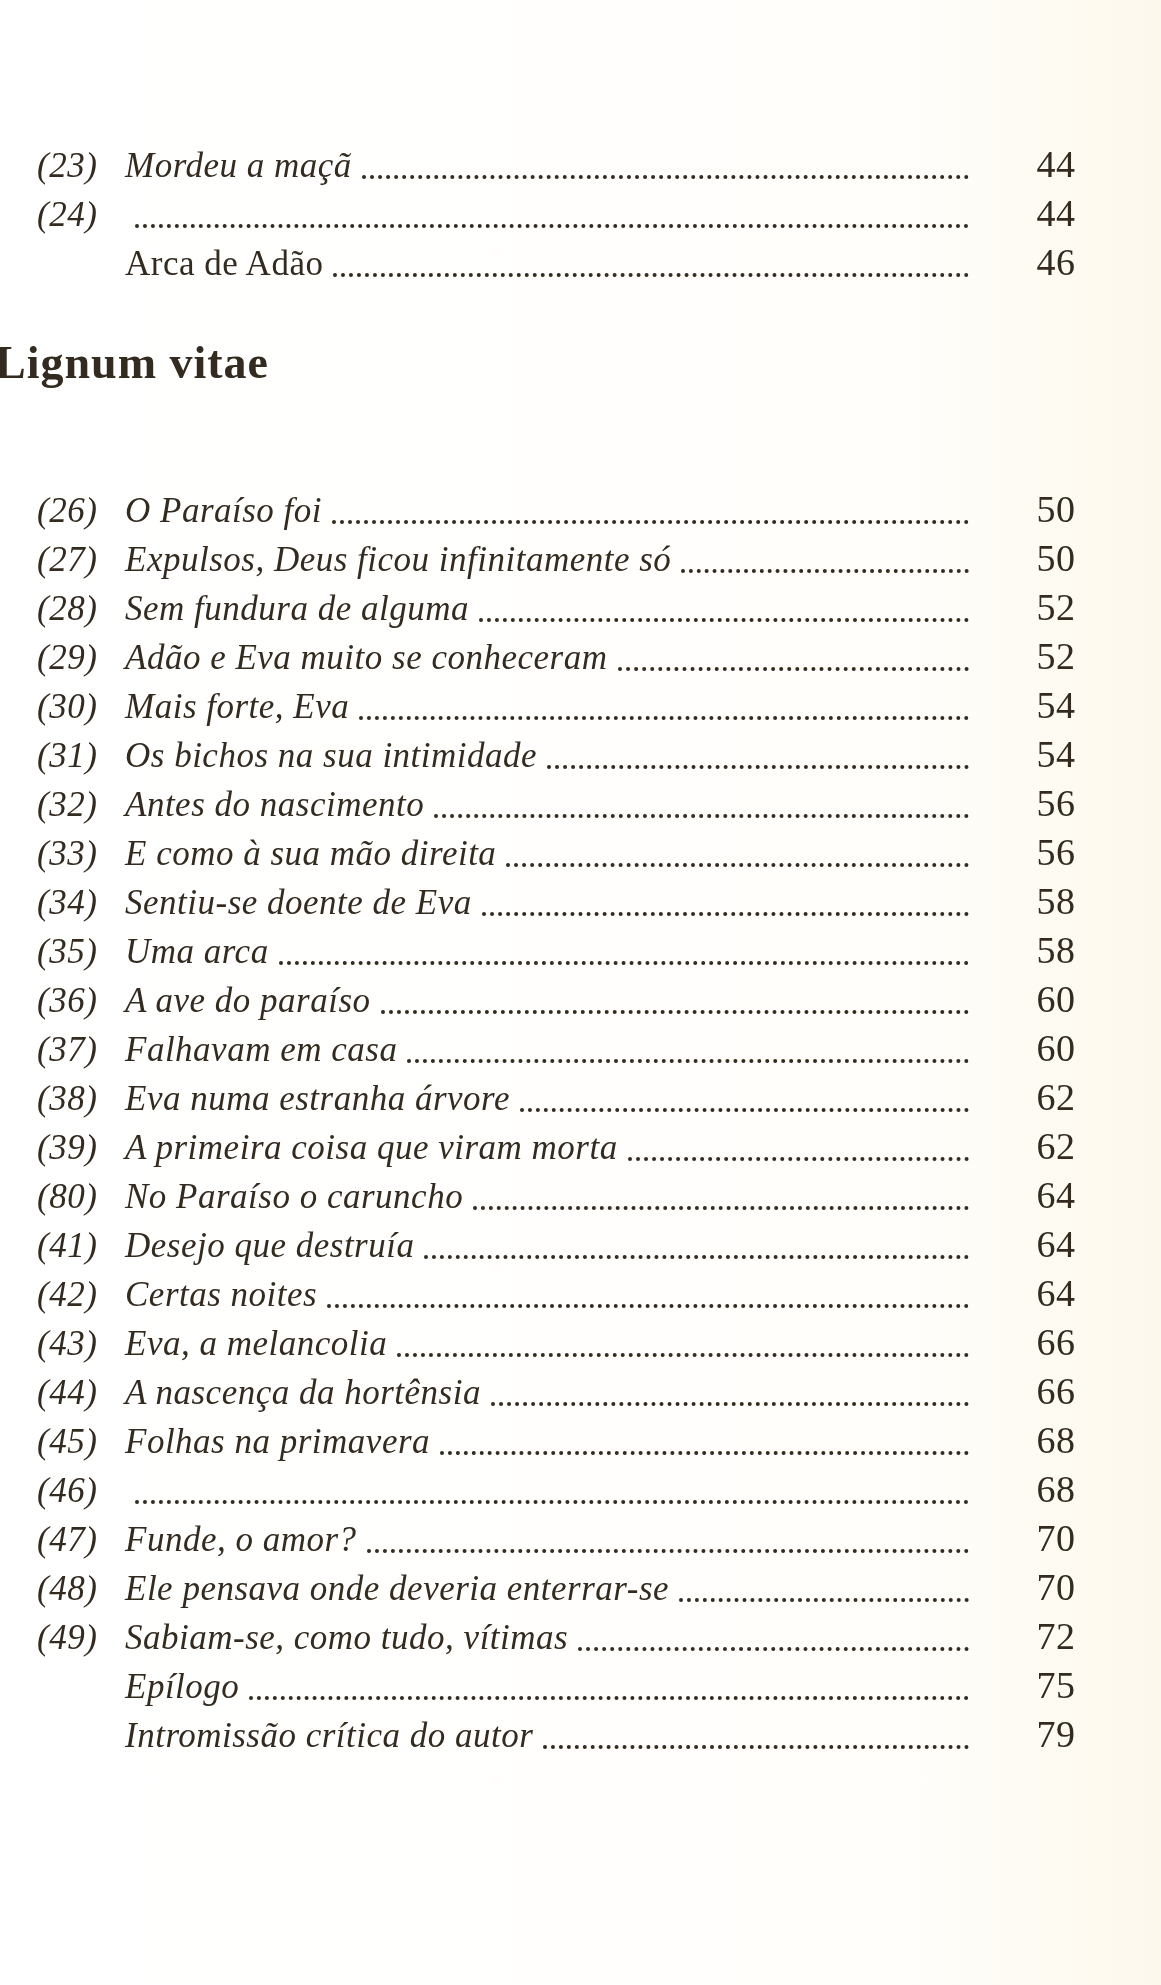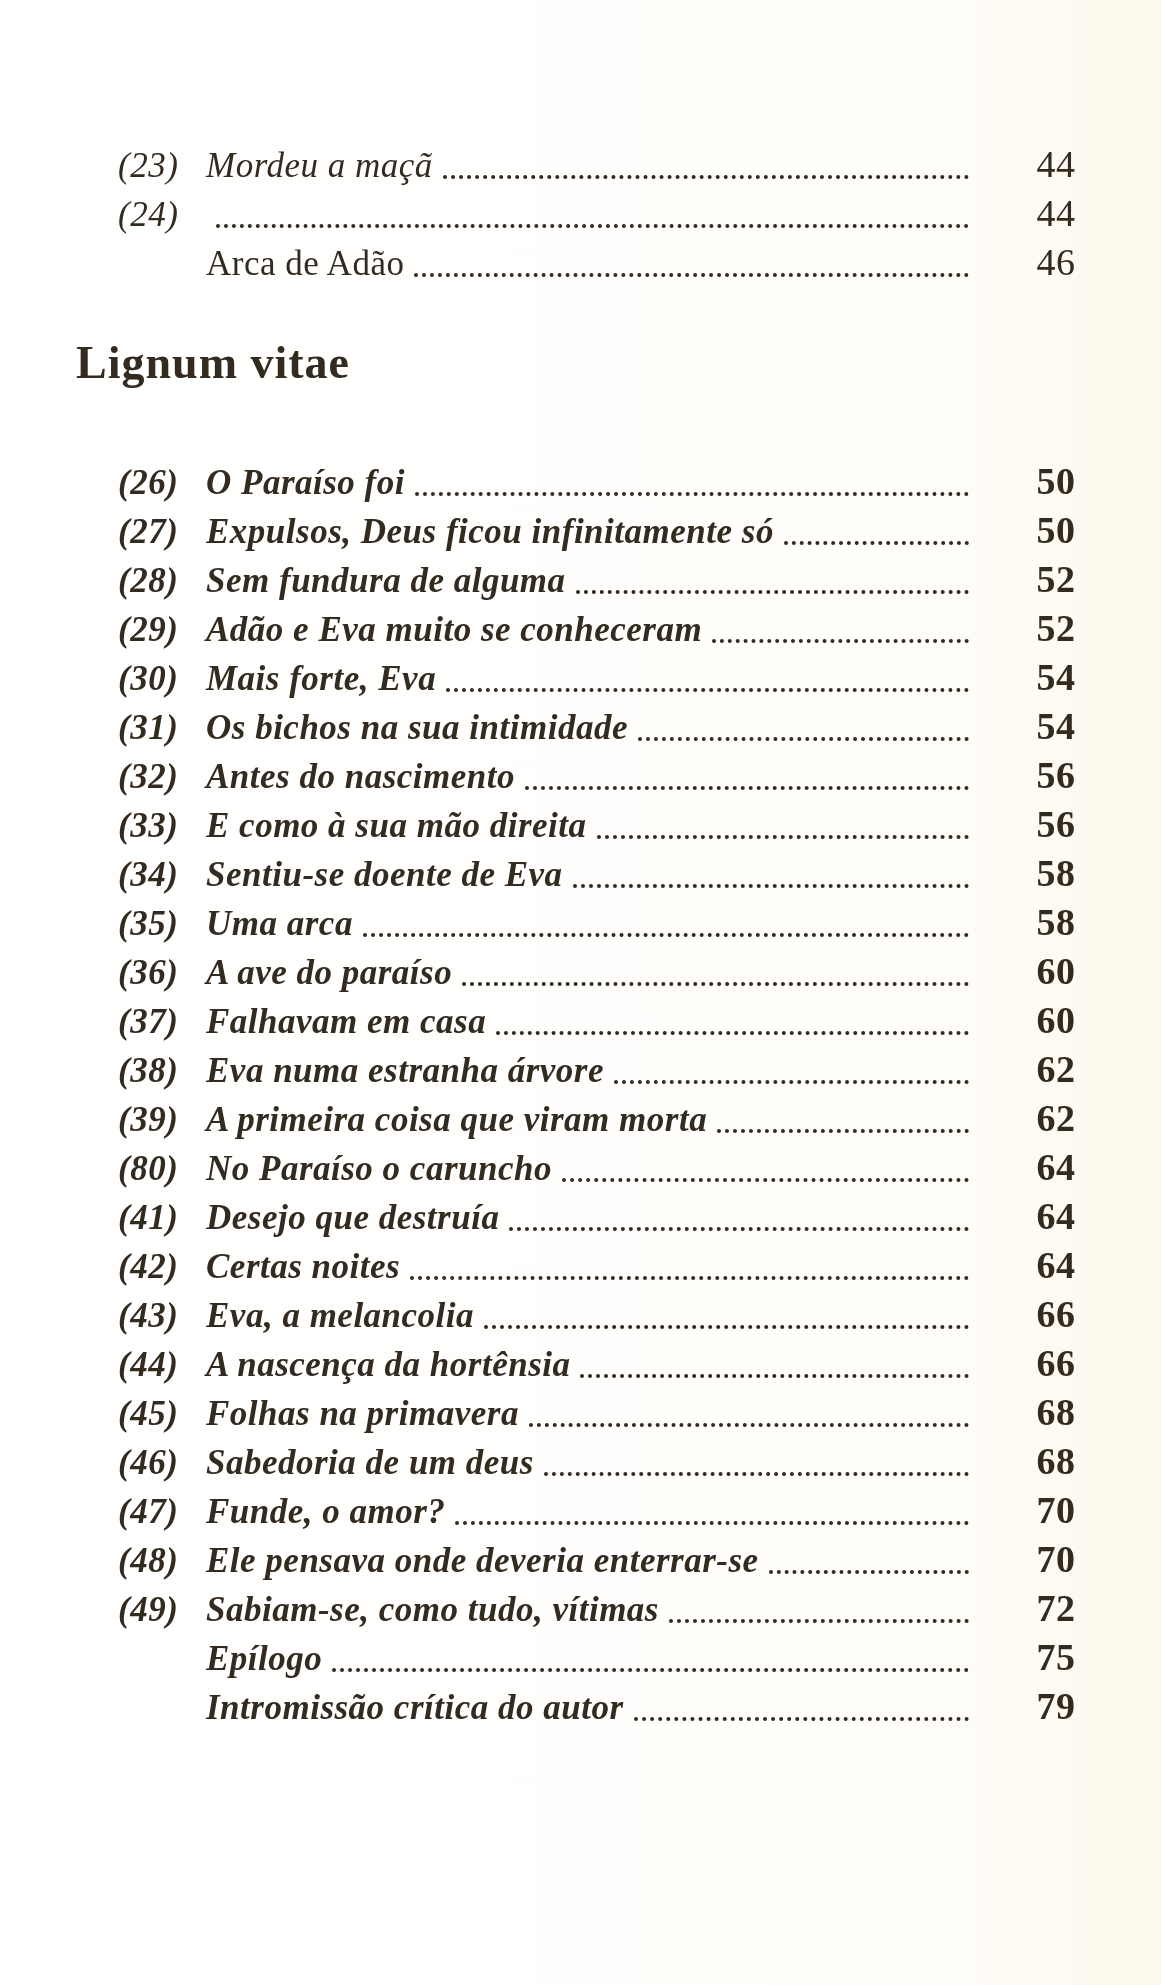--- a/index.html
+++ b/index.html
@@ -14,21 +14,21 @@
     color: var(--ink);
   }
   .page {
     position: relative;
     width: 1161px;
     height: 1985px;
     background: linear-gradient(90deg, #ffffff 0%, #fffefb 78%, #fdf8ec 100%);
     overflow: hidden;
   }
   .content {
-    padding: 142px 76px 0 118px; 
+    padding: 142px 76px 0 37px; 
   }
   .toc-list { width: 100%; }
   .row {
     display: flex;
     align-items: baseline;
     height: 49px;
     font-size: 35px;
     font-style: italic;
     letter-spacing: 0.5px;
     white-space: nowrap;
@@ -58,21 +58,21 @@
   .section-heading {
     text-align: left;
     font-size: 46px;
     font-style: normal;
     letter-spacing: 1px;
     margin-top: 44px;
     line-height: 60px;
     
     transform: translateX(-42px);
   }
-  .main-list { margin-top: 66px; font-weight: bold; }
+  .main-list { margin-top: 94px; }
 </style>
 </head>
 <body>
 
 <div class="page">
   <div class="content">
 
     <div class="toc-list">
         <div class="row">
           <span class="num">(23)</span>
@@ -211,21 +211,20 @@
           <span class="pg">66</span>
         </div>
         <div class="row">
           <span class="num">(45)</span>
           <span class="title">Folhas na primavera</span>
           <span class="dots"></span>
           <span class="pg">68</span>
         </div>
         <div class="row">
           <span class="num">(46)</span>
-          <span class="title">Sabedoria de um deus</span>
           <span class="dots"></span>
           <span class="pg">68</span>
         </div>
         <div class="row">
           <span class="num">(47)</span>
           <span class="title">Funde, o amor?</span>
           <span class="dots"></span>
           <span class="pg">70</span>
         </div>
         <div class="row">

